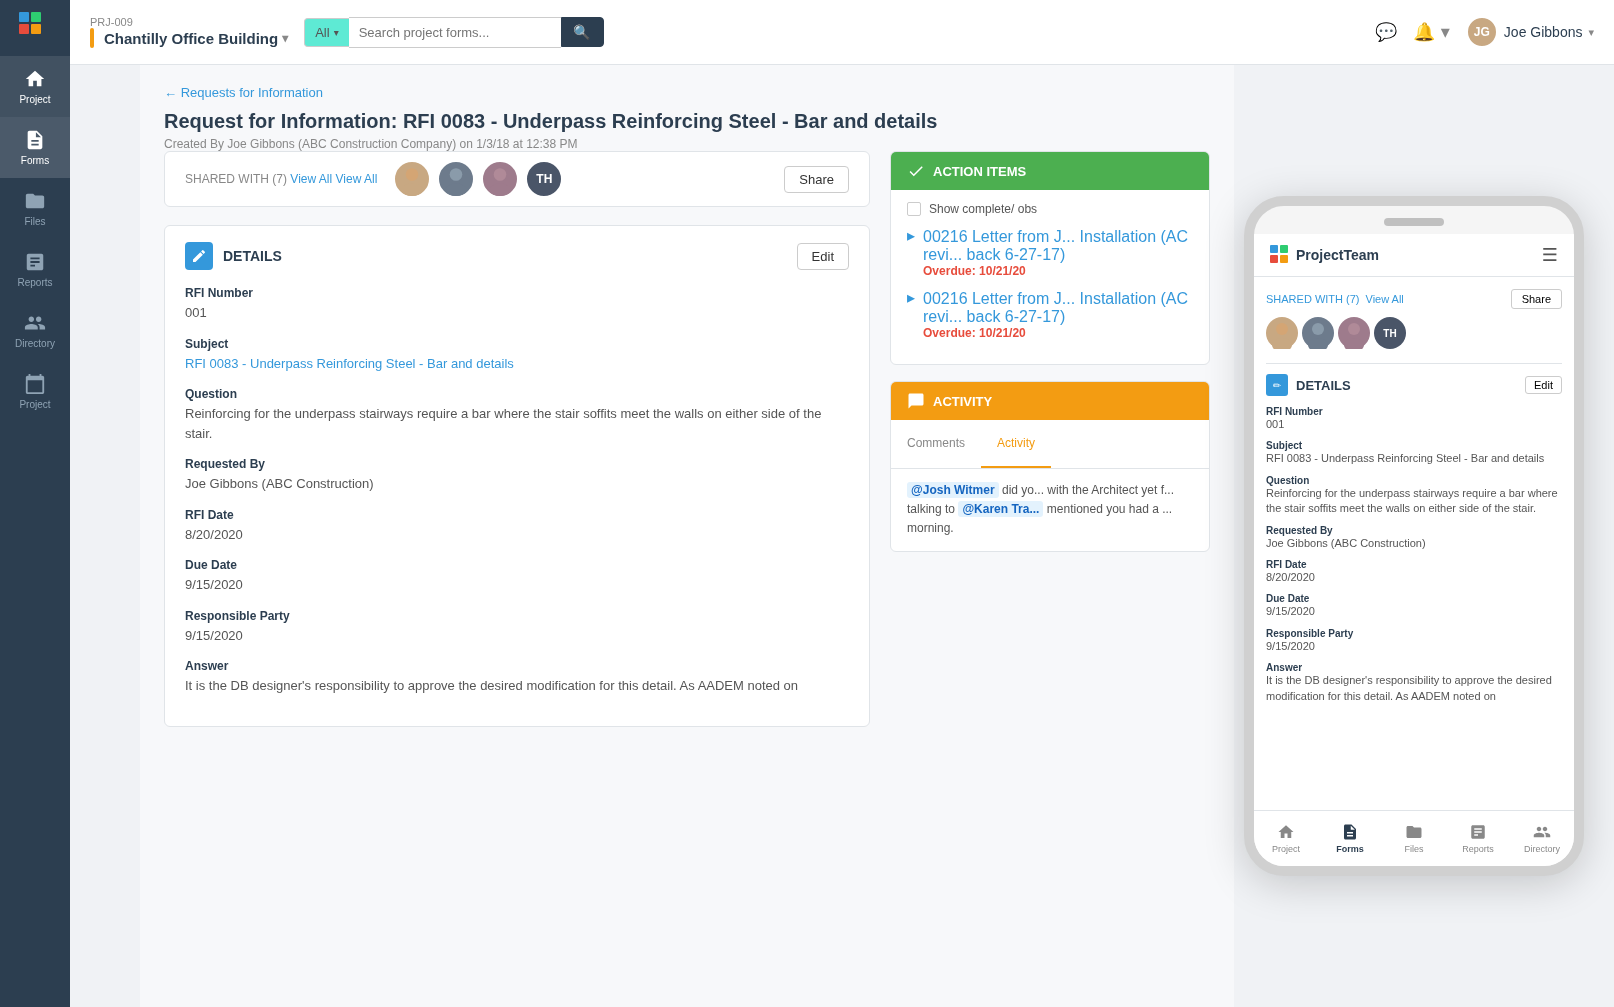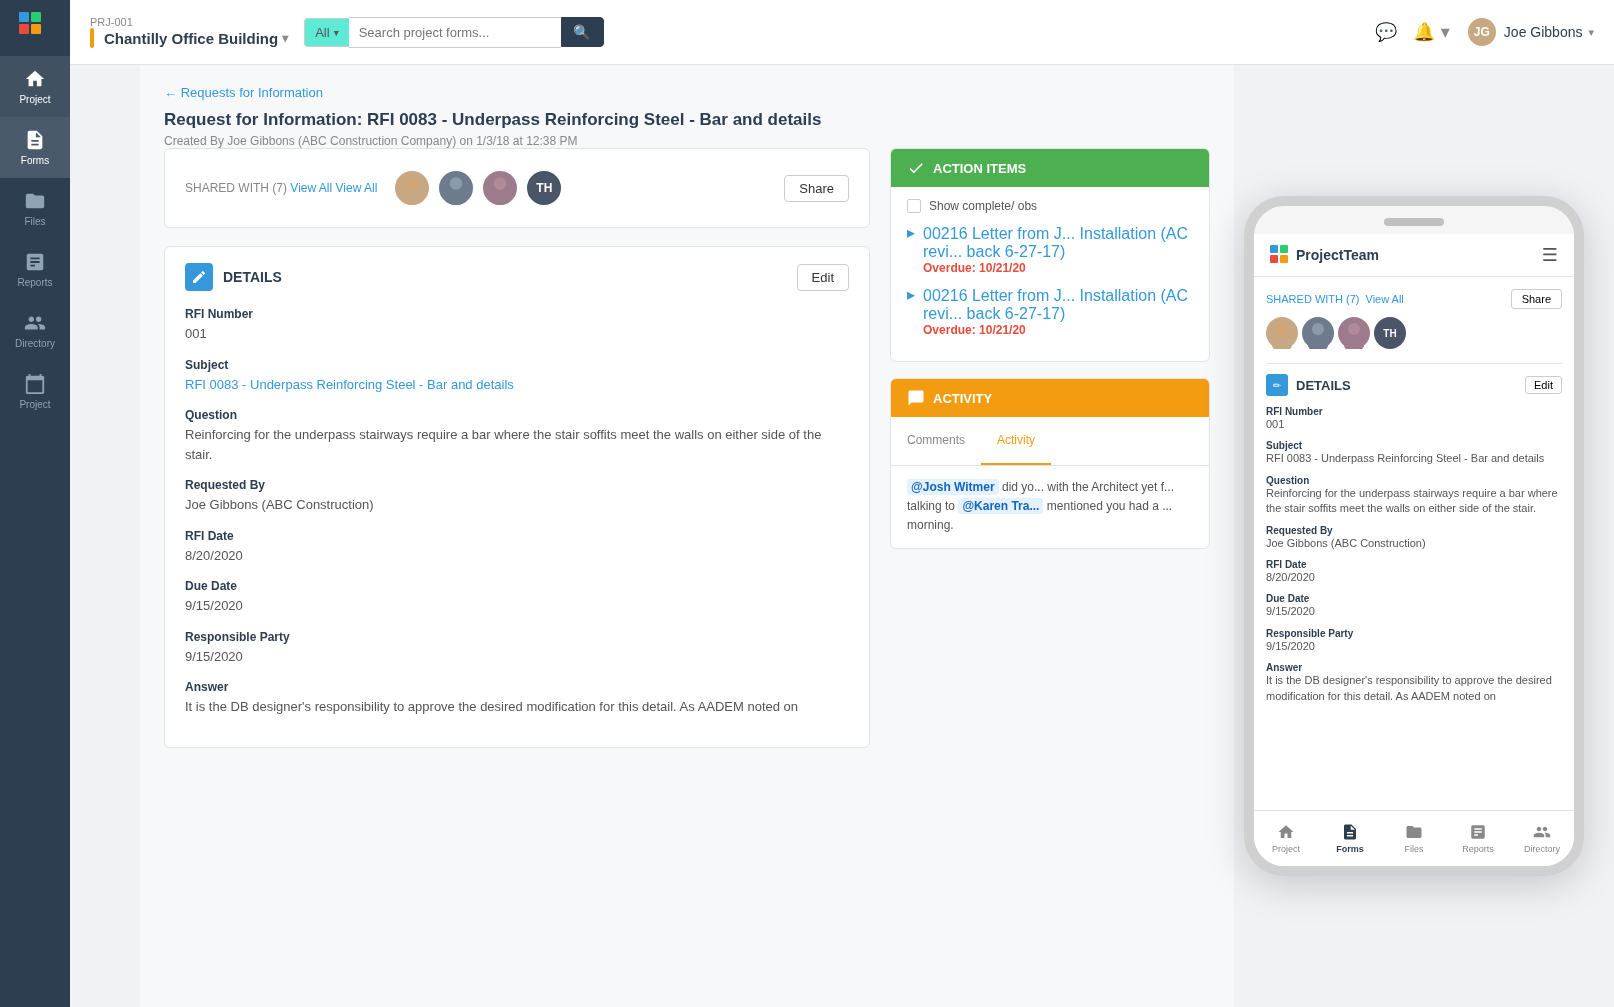--- a/index.html
+++ b/index.html
@@ -95,31 +95,31 @@
     .header-icons { display: flex; align-items: center; gap: 16px; }
     .header-icon { color: #888; cursor: pointer; font-size: 18px; }
     .header-user { display: flex; align-items: center; gap: 6px; font-size: 14px; color: #2c3e50; font-weight: 500; cursor: pointer; }
     .header-user::after { content: '▾'; font-size: 11px; color: #888; }
 
     
     .breadcrumb { font-size: 13px; color: #3498db; margin-bottom: 10px; cursor: pointer; }
     .breadcrumb::before { content: '← '; }
 
     
-    .page-title { font-size: 17px; font-weight: 600; color: #2c3e50; margin-bottom: 4px; }
+    .page-title { font-size: 20px; font-weight: 600; color: #2c3e50; margin-bottom: 4px; }
     .page-subtitle { font-size: 12px; color: #888; margin-bottom: 18px; }
 
     
     .card {
       background: #fff;
       border: 1px solid #e0e4e8;
       border-radius: 6px;
       margin-bottom: 18px;
     }
-    .shared-card { padding: 20px 20px; display: flex; align-items: center; gap: 16px; }
+    .shared-card { padding: 8px 20px; display: flex; align-items: center; gap: 16px; }
     .avatar-group { display: flex; gap: 6px; align-items: center; }
     .avatar {
       width: 38px; height: 38px; border-radius: 50%;
       background: #bbb;
       display: flex; align-items: center; justify-content: center;
       font-size: 12px; font-weight: 600; color: #fff;
       border: 2px solid #fff;
       overflow: hidden;
     }
     .avatar.dark { background: #4a5568; }
@@ -290,21 +290,21 @@
   <div class="sidebar-item">
     <svg viewBox="0 0 24 24" fill="currentColor">
         <path d="M20 3h-1V1h-2v2H7V1H5v2H4c-1.1 0-2 .9-2 2v16c0 1.1.9 2 2 2h16c1.1 0 2-.9 2-2V5c0-1.1-.9-2-2-2zm0 18H4V8h16v13z"></path>
       </svg>
     <span>Project</span>
   </div>
 </div>
 
 <div class="header">
   <div class="header-project-info">
-    <div class="header-project-id">PRJ-001</div>
+    <div class="header-project-id">PRJ-009</div>
     <div class="header-project-name">Chantilly Office Building</div>
   </div>
   <div class="header-search">
     <div class="search-filter">All</div>
     <input class="search-input-wrap" type="text" style="border-top: 1px solid rgb(204, 204, 204); border-bottom: 1px solid rgb(204, 204, 204); border-image: initial; border-right: none; border-left: none; outline: none; padding: 7px 10px; font-size: 13px; width: 200px;" placeholder="Search project forms...">
     <button class="search-btn">🔍</button>
   </div>
   <div class="header-spacer"></div>
   <div class="header-icons">
     <span class="header-icon">💬</span>

